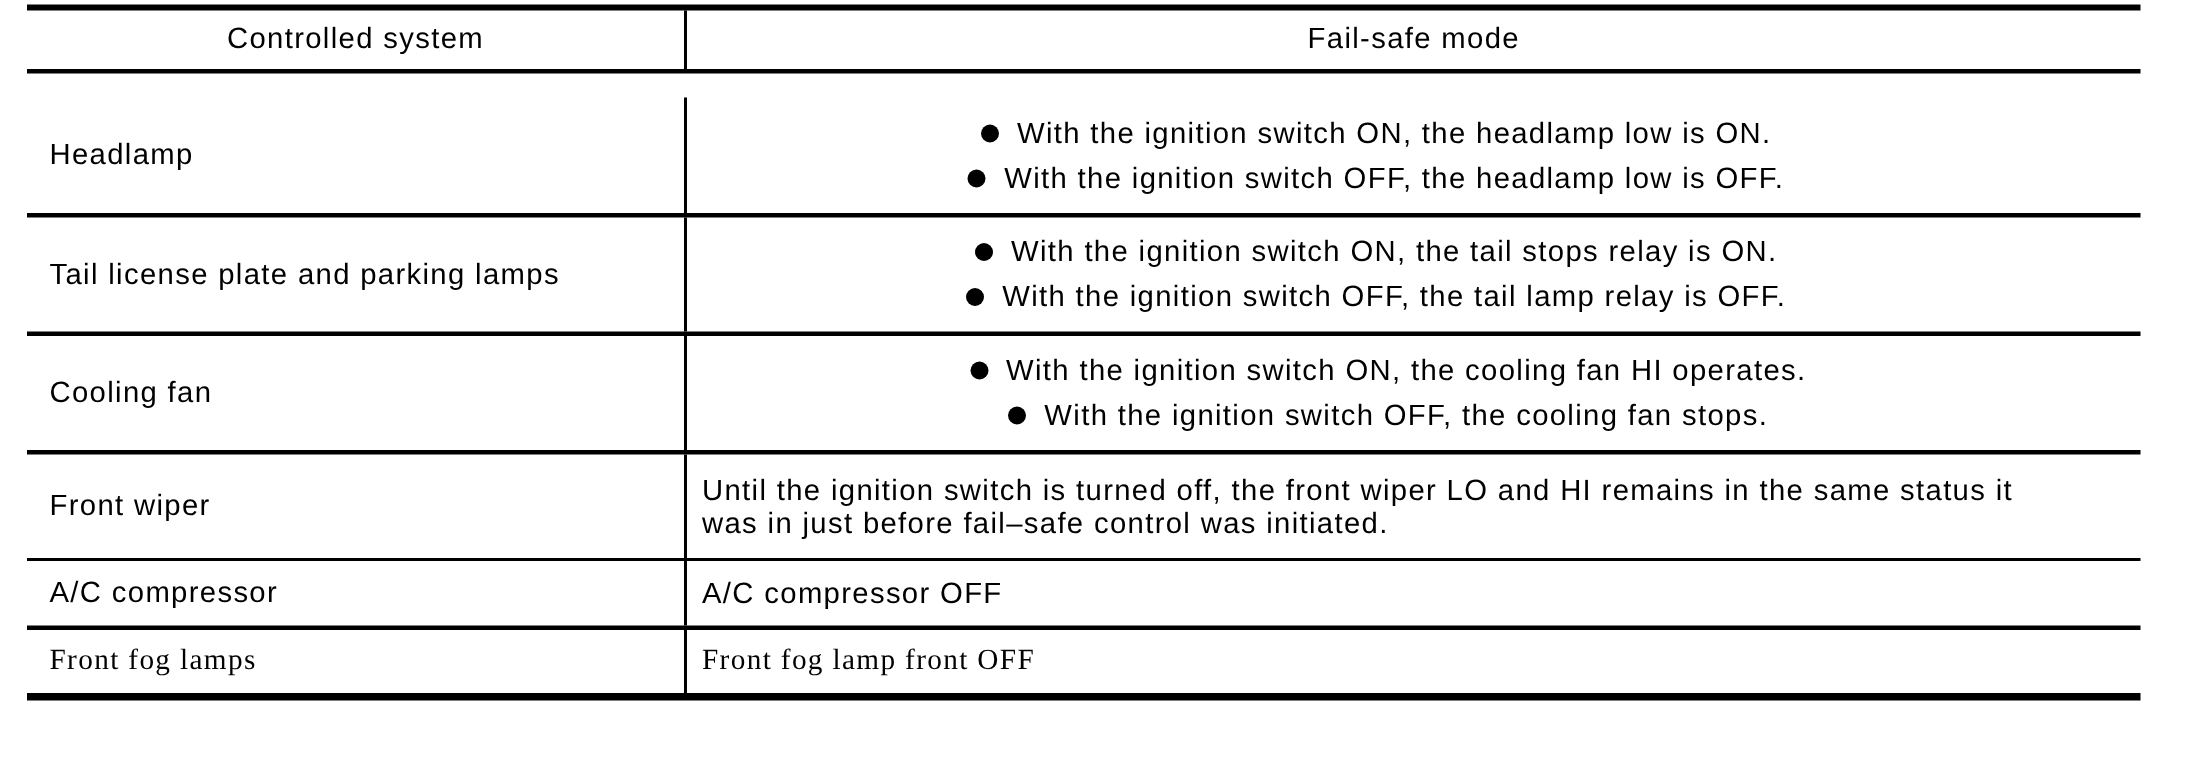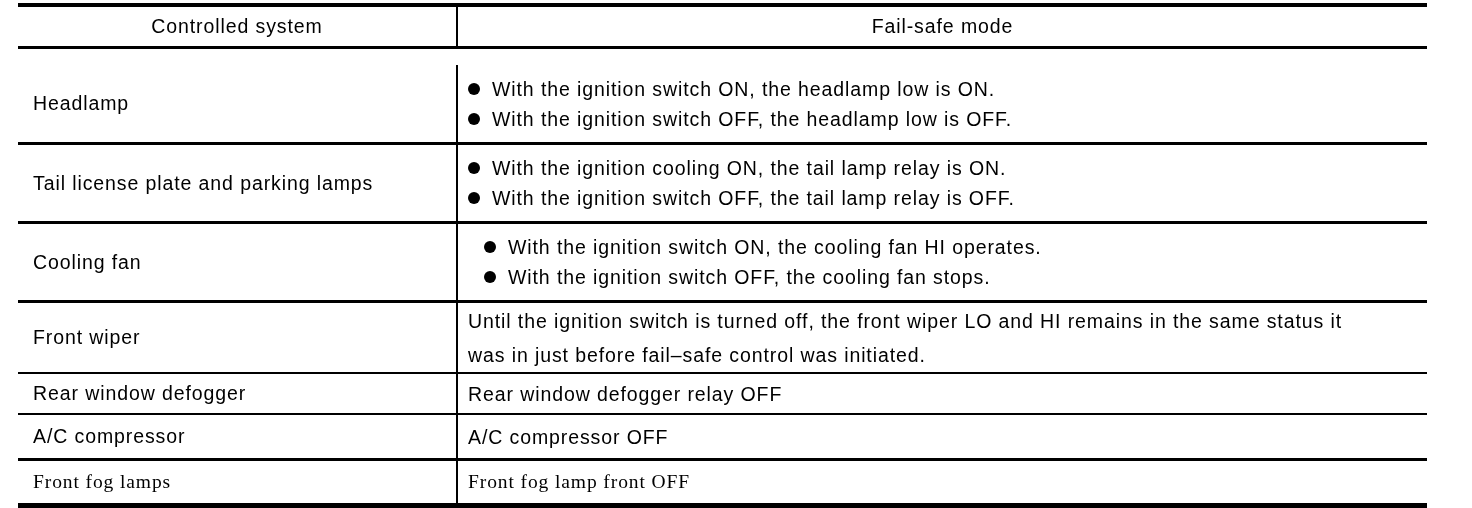--- a/index.html
+++ b/index.html
@@ -56,32 +56,33 @@
   }
   .cell.hdr {
     justify-content: center;
     padding-left: 0;
     padding-right: 0;
   }
   .bullet-list { width: 100%; }
   .bullet-item {
     display: flex;
     line-height: 26px;
+    justify-content: center;
   }
   .bullet-item + .bullet-item { margin-top: 4px; }
   .dot {
     flex: none;
     width: 12px;
     height: 12px;
     border-radius: 50%;
     background: #000;
     margin-top: 7px;
     margin-right: 12px;
   }
-  .mode-text { line-height: 34px; }
+  .mode-text { line-height: 22px; }
 </style>
 </head>
 <body>
 
 <div class="tbl">
 
   <div class="row h-header sep-3">
     <div class="cell left hdr">
       <span>Controlled system</span>
     </div>
@@ -109,21 +110,21 @@
   </div>
 
   <div class="row h-r2 sep-3">
     <div class="cell left">
       <span>Tail license plate and parking lamps</span>
     </div>
     <div class="cell right">
       <div class="bullet-list">
         <div class="bullet-item">
           <span class="dot"></span>
-          <span>With the ignition cooling ON, the tail lamp relay is ON.</span>
+          <span>With the ignition switch ON, the tail stops relay is ON.</span>
         </div>
         <div class="bullet-item">
           <span class="dot"></span>
           <span>With the ignition switch OFF, the tail lamp relay is OFF.</span>
         </div>
       </div>
     </div>
   </div>
 
   <div class="row h-r3 sep-3">
@@ -146,28 +147,20 @@
 
   <div class="row h-r4 sep-2">
     <div class="cell left">
       <span>Front wiper</span>
     </div>
     <div class="cell right">
       <span class="mode-text">Until the ignition switch is turned off, the front wiper LO and HI remains in the same status it was in just before fail–safe control was initiated.</span>
     </div>
   </div>
 
-  <div class="row h-r5 sep-2">
-    <div class="cell left">
-      <span>Rear window defogger</span>
-    </div>
-    <div class="cell right">
-      <span class="mode-text">Rear window defogger relay OFF</span>
-    </div>
-  </div>
 
   <div class="row h-r6 sep-3">
     <div class="cell left">
       <span>A/C compressor</span>
     </div>
     <div class="cell right">
       <span class="mode-text">A/C compressor OFF</span>
     </div>
   </div>
 

